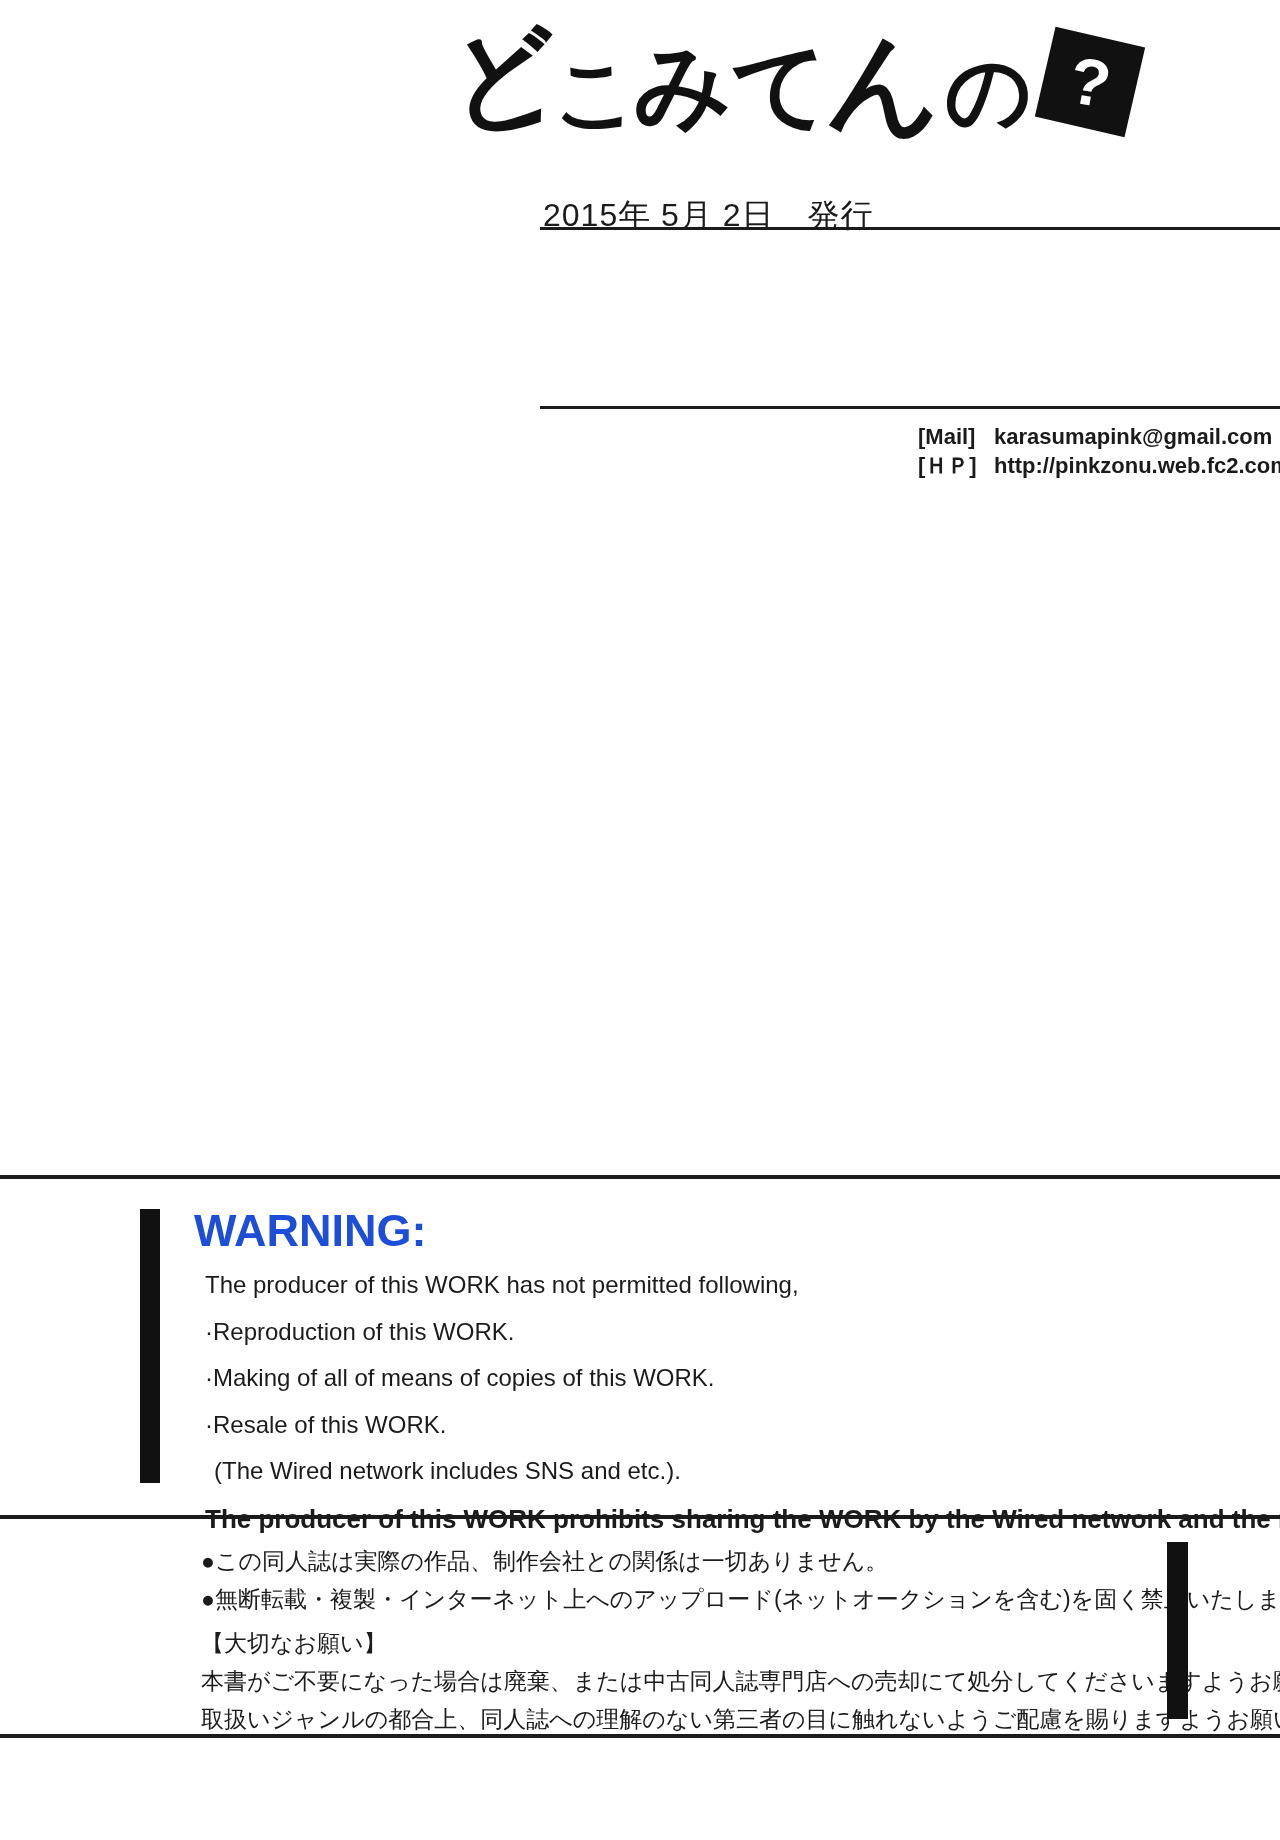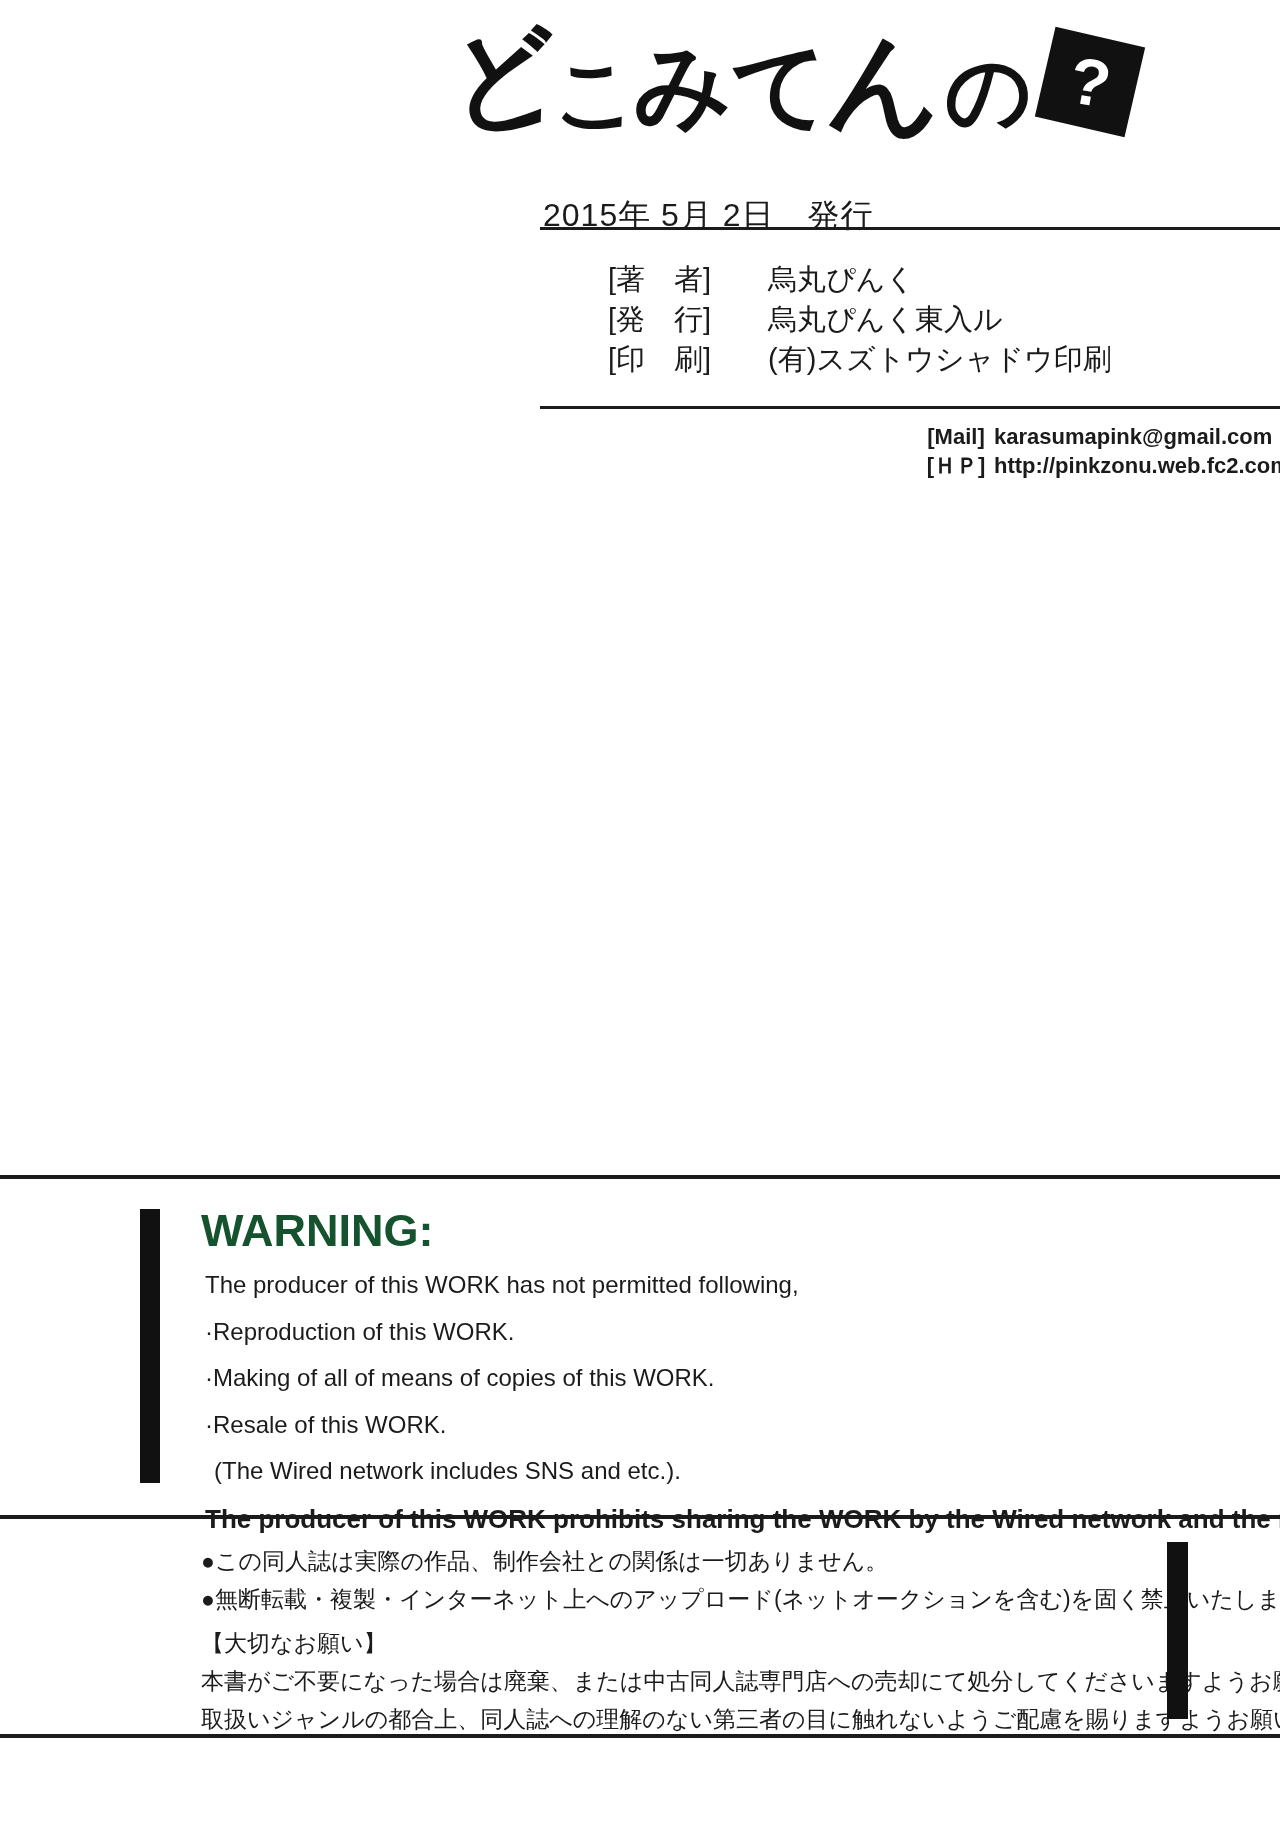--- a/index.html
+++ b/index.html
@@ -35,30 +35,30 @@
   .date{position:absolute;left:543px;top:194px;font-size:32px;letter-spacing:1px;}
   .rule{position:absolute;background:#1b1b1b;}
   .rule-1{left:540px;top:227px;width:740px;height:3px;}
   .rule-2{left:540px;top:406px;width:740px;height:3px;}
   .credits{position:absolute;left:608px;top:262px;font-size:29px;}
   .credit-row{display:flex;margin-bottom:6px;line-height:34px;}
   .credit-label{display:inline-block;width:116px;}
   .credit-value{margin-left:44px;white-space:nowrap;}
   .contacts{position:absolute;left:918px;top:422px;font-size:22px;font-weight:bold;}
   .contact-row{display:flex;line-height:29px;white-space:nowrap;}
-  .contact-label{display:inline-block;width:76px;text-align:center;}
+  .contact-label{display:inline-block;width:76px;}
   
   .warn-rule-top{left:0;top:1175px;width:1280px;height:4px;}
   .mid-rule{left:0;top:1515px;width:1280px;height:4px;}
   .bottom-rule{left:0;top:1734px;width:1280px;height:4px;}
   .warn-bar-left{position:absolute;left:140px;top:1209px;width:20px;height:274px;background:#111;}
   .warning{position:absolute;left:189px;top:1207px;width:1070px;}
   .warning h1{
-    margin:0 0 9px 12px;font-size:45px;font-weight:900;line-height:1.05;
-    letter-spacing:0px;color:#14532d;
+    margin:0 0 9px 5px;font-size:45px;font-weight:900;line-height:1.05;
+    letter-spacing:0px;color:#1d4ed8;
   }
   .warning p{margin:16px;font-size:24px;line-height:30.5px;}
   .warning .indented{padding-left:9px;}
   .warning .conclusion{margin-top:7px;font-size:26px;font-weight:bold;line-height:32px;white-space:nowrap;}
   
   .notice{position:absolute;left:193px;top:1538px;width:990px;font-size:23px;}
   .notice p{margin:8px;line-height:30px;white-space:nowrap;}
   .notice .request-title{margin-top:14px;}
   .u{text-underline-offset:3px;}
   .bar-right{position:absolute;left:1167px;top:1542px;width:21px;height:177px;background:#111;}
@@ -76,34 +76,20 @@
     <span class="ch c4">ん</span>
     <span class="ch c5">の</span>
     <span class="qbox">
       <span class="q">?</span>
     </span>
   </header>
 
   <div class="date">2015年 5月 2日　発行</div>
   <div class="rule rule-1"></div>
 
-  <div class="credits">
-    <div class="credit-row">
-      <span class="credit-label">[著　者]</span>
-      <span class="credit-value">烏丸ぴんく</span>
-    </div>
-    <div class="credit-row">
-      <span class="credit-label">[発　行]</span>
-      <span class="credit-value">烏丸ぴんく東入ル</span>
-    </div>
-    <div class="credit-row">
-      <span class="credit-label">[印　刷]</span>
-      <span class="credit-value">(有)スズトウシャドウ印刷</span>
-    </div>
-  </div>
 
   <div class="rule rule-2"></div>
 
   <div class="contacts">
     <div class="contact-row">
       <span class="contact-label">[Mail]</span>
       <span class="contact-value">karasumapink@gmail.com</span>
     </div>
     <div class="contact-row">
       <span class="contact-label">[ＨＰ]</span>

